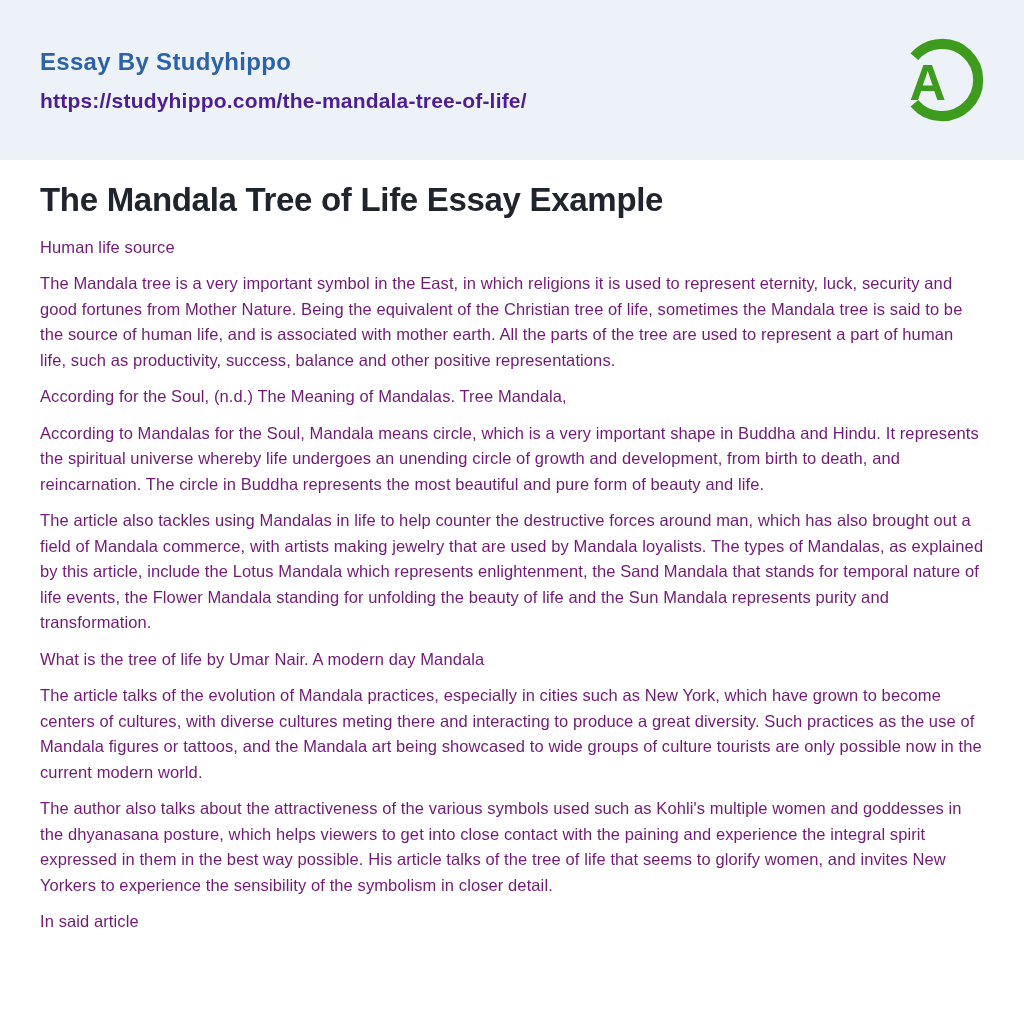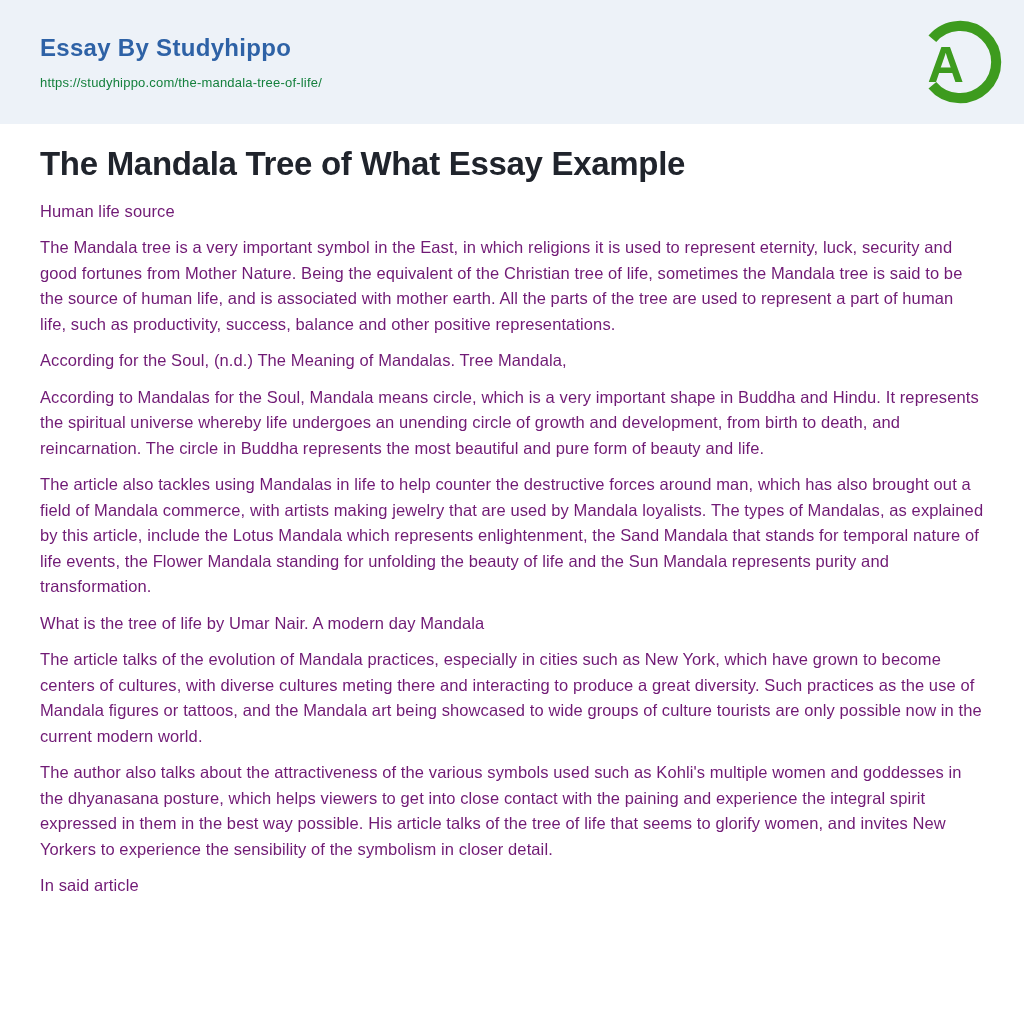--- a/index.html
+++ b/index.html
@@ -8,38 +8,38 @@
     width: 1024px;
     min-height: 1029px;
     background: #ffffff;
     font-family: "Liberation Sans", "DejaVu Sans", sans-serif;
   }
   .page { width: 1024px; min-height: 1029px; background: #ffffff; }
 
   
   .site-header {
     background: #edf2f8;
-    height: 124px;
+    height: 160px;
     display: flex;
     align-items: center;
     justify-content: space-between;
-    padding: 0 22px 0 40px;
+    padding: 0 40px 0 40px;
   }
   .header-left { display: flex; flex-direction: column; }
   .site-title {
     color: #2e62a6;
     font-size: 24px;
     font-weight: 700;
     letter-spacing: 0.3px;
     margin: 0 0 13px 0;
   }
   .site-url {
-    color: #15803d;
-    font-size: 13px;
-    font-weight: 400;
+    color: #4c1d95;
+    font-size: 21px;
+    font-weight: 700;
     text-decoration: none;
     letter-spacing: 0.2px;
   }
   .logo { display: block; }
 
   
   .article {
     padding: 21px 40px 40px 40px;
   }
   .article-title {
@@ -70,21 +70,21 @@
       <a class="site-url">https://studyhippo.com/the-mandala-tree-of-life/</a>
     </div>
 
     <svg class="logo" width="84" height="90" viewBox="0 0 100 100" aria-hidden="true">
       <path d="M 17.1 22.4 A 43 43 0 1 1 17.1 77.6" fill="none" stroke="#3d9b1e" stroke-width="12" stroke-linecap="butt"></path>
       <text x="33" y="74" text-anchor="middle" font-family="Liberation Sans, sans-serif" font-size="60" font-weight="bold" fill="#3d9b1e">A</text>
     </svg>
   </header>
 
   <main class="article">
-    <h1 class="article-title">The Mandala Tree of What Essay Example</h1>
+    <h1 class="article-title">The Mandala Tree of Life Essay Example</h1>
 
     <p>Human life source</p>
     <p>The Mandala tree is a very important symbol in the East, in which religions it is used to represent eternity, luck, security and good fortunes from Mother Nature. Being the equivalent of the Christian tree of life, sometimes the Mandala tree is said to be the source of human life, and is associated with mother earth. All the parts of the tree are used to represent a part of human life, such as productivity, success, balance and other positive representations.</p>
     <p>According for the Soul, (n.d.) The Meaning of Mandalas. Tree Mandala,</p>
     <p>According to Mandalas for the Soul, Mandala means circle, which is a very important shape in Buddha and Hindu. It represents the spiritual universe whereby life undergoes an unending circle of growth and development, from birth to death, and reincarnation. The circle in Buddha represents the most beautiful and pure form of beauty and life.</p>
     <p>The article also tackles using Mandalas in life to help counter the destructive forces around man, which has also brought out a field of Mandala commerce, with artists making jewelry that are used by Mandala loyalists. The types of Mandalas, as explained by this article, include the Lotus Mandala which represents enlightenment, the Sand Mandala that stands for temporal nature of life events, the Flower Mandala standing for unfolding the beauty of life and the Sun Mandala represents purity and transformation.</p>
     <p>What is the tree of life by Umar Nair. A modern day Mandala</p>
     <p>The article talks of the evolution of Mandala practices, especially in cities such as New York, which have grown to become centers of cultures, with diverse cultures meting there and interacting to produce a great diversity. Such practices as the use of Mandala figures or tattoos, and the Mandala art being showcased to wide groups of culture tourists are only possible now in the current modern world.</p>
     <p>The author also talks about the attractiveness of the various symbols used such as Kohli's multiple women and goddesses in the dhyanasana posture, which helps viewers to get into close contact with the paining and experience the integral spirit expressed in them in the best way possible. His article talks of the tree of life that seems to glorify women, and invites New Yorkers to experience the sensibility of the symbolism in closer detail.</p>
     <p>In said article</p>

